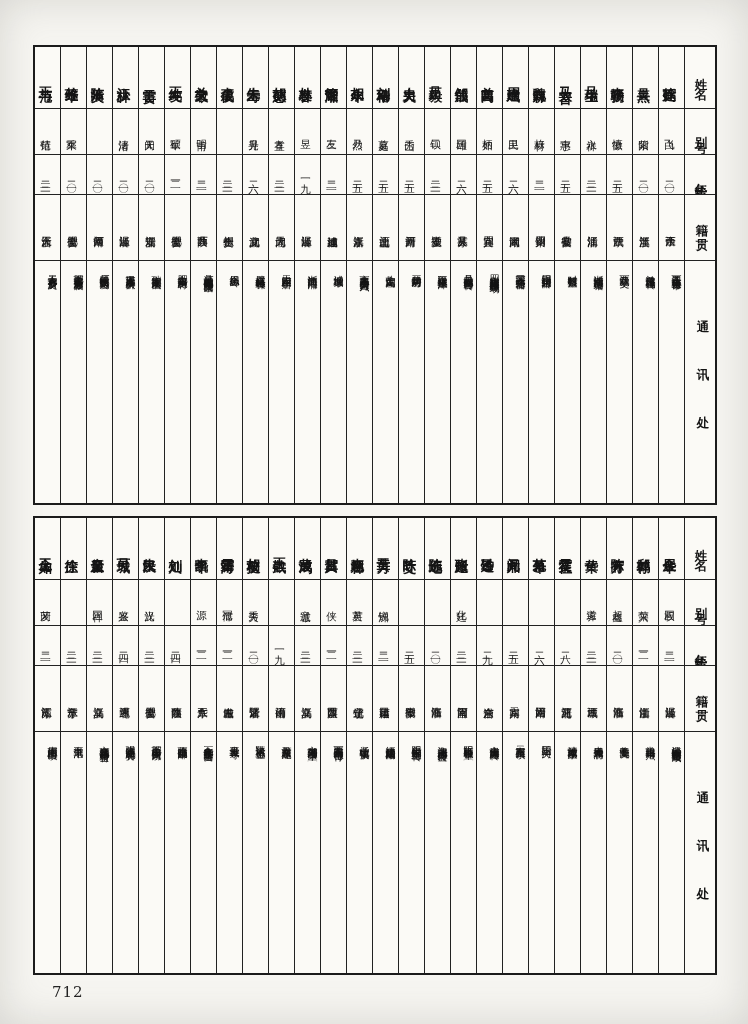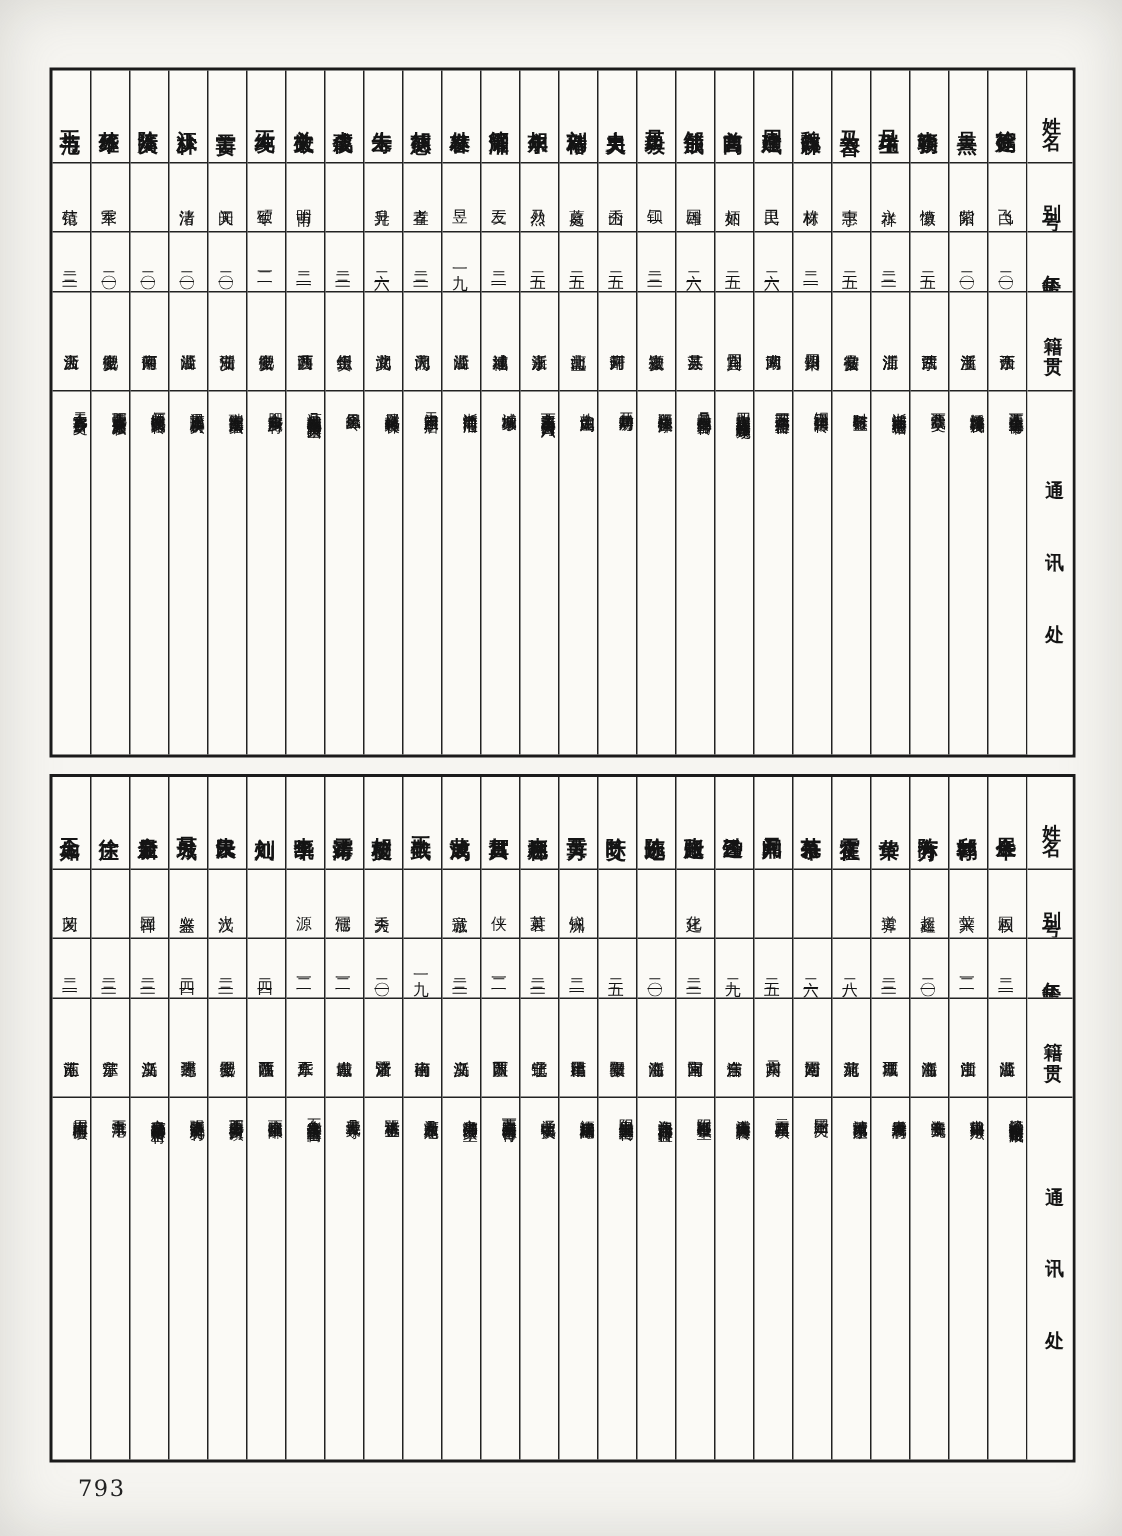--- a/index.html
+++ b/index.html
@@ -480,14 +480,14 @@
 
   <div class="col">
     <div class="cell c-name">金玉如</div>
     <div class="cell c-alias">茇冈</div>
     <div class="cell c-age">二二</div>
     <div class="cell c-origin">江苏南汇</div>
     <div class="cell c-addr">南汇周浦中心河镇</div>
   </div>
 </div>
 
-  <div class="page-number">793</div>
+  <div class="page-number">712</div>
 </div>
 
 </body></html>

